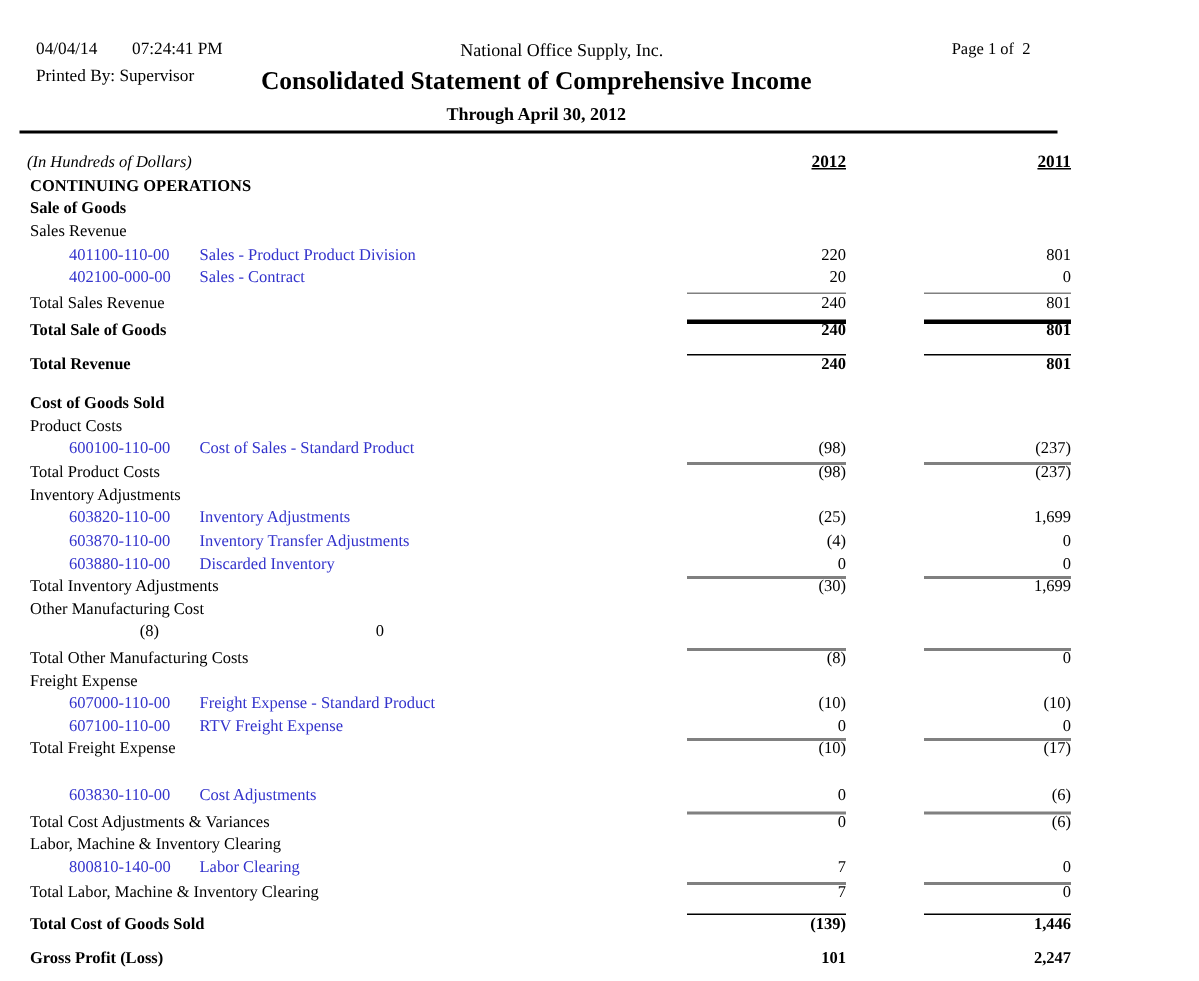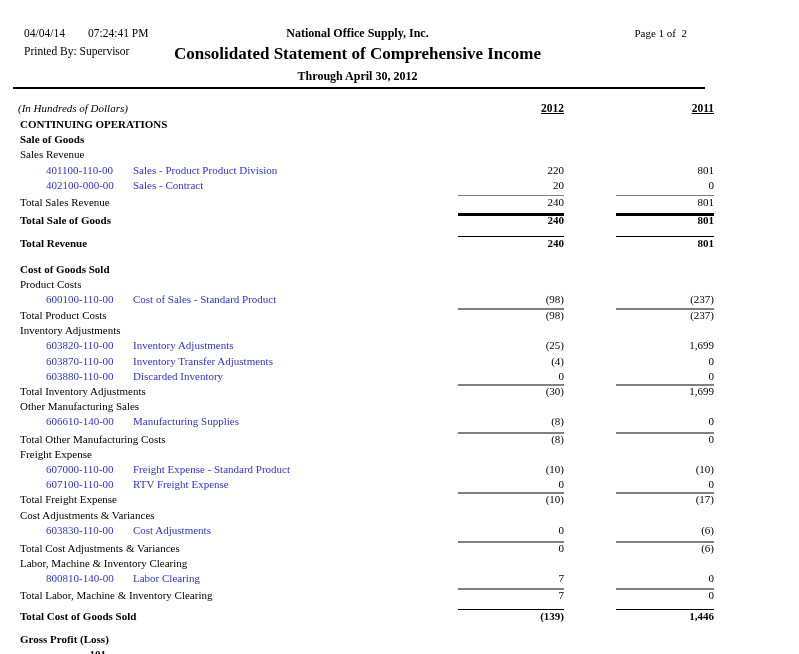--- a/index.html
+++ b/index.html
@@ -4,21 +4,21 @@
 <style>
   html,body { margin:0; padding:0; background:#ffffff; }
   body { width:799px; height:654px; font-family:"Liberation Serif", serif; color:#000; }
   .page { position:relative; width:715px; height:654px; background:#fff; overflow:hidden; }
 
   
   .hdr { position:absolute; top:0; left:0; width:100%; height:100px; }
   .h-date   { position:absolute; top:27px; left:24px;  font-size:11.5px; white-space:pre; }
   .h-time   { position:absolute; top:27px; left:88px;  font-size:11.5px; white-space:pre; }
   .h-printed{ position:absolute; top:45px; left:24px;  font-size:11.5px; }
-  .h-company{ position:absolute; top:26px; left:0; width:100%; text-align:center; font-weight:bold; font-size:12px; }
+  .h-company{ position:absolute; top:26px; left:17px; width:100%; text-align:center; font-weight:normal; font-size:12px; }
   .h-page   { position:absolute; top:27px; right:28px; font-size:11px; white-space:pre; }
   .h-title  { position:absolute; top:44px; left:0; width:100%; text-align:center; font-weight:bold; font-size:17px; }
   .h-sub    { position:absolute; top:69px; left:0; width:100%; text-align:center; font-weight:bold; font-size:12px; }
   .rule { position:absolute; top:87px; left:13px; right:10px; border-top:2px solid #000; }
 
   
   .table { position:absolute; top:100px; left:0; width:799px; }
   .row { display:flex; height:15.2px; line-height:15.2px; font-size:11px; padding-right:85px; }
   .row .label { flex:1 1 auto; padding-left:20px; white-space:nowrap; position:relative; }
   .row .v { flex:none; width:106px; text-align:right; position:relative; }
@@ -165,29 +165,25 @@
           </div>
           <div class="v v1">0</div>
           <div class="v v2">0</div>
         </div>
         <div class="row total">
           <div class="label">Total Inventory Adjustments</div>
           <div class="v v1 line-gray">(30)</div>
           <div class="v v2 line-gray">1,699</div>
         </div>
         <div class="row group">
-          <div class="label">Other Manufacturing Sales</div>
-          <div class="v v1"></div>
-          <div class="v v2"></div>
-        </div>
-        <div class="row account">
-          <div class="label">
-            <span class="acct-num">606610-140-00</span>
-            <span class="acct-desc">Manufacturing Supplies</span>
-          </div>
+          <div class="label">Other Manufacturing Cost</div>
+          <div class="v v1"></div>
+          <div class="v v2"></div>
+        </div>
+        <div class="row account">
           <div class="v v1">(8)</div>
           <div class="v v2">0</div>
         </div>
         <div class="row total" style="margin-top: 2px;">
           <div class="label">Total Other Manufacturing Costs</div>
           <div class="v v1 line-gray">(8)</div>
           <div class="v v2 line-gray">0</div>
         </div>
         <div class="row group">
           <div class="label">Freight Expense</div>
@@ -209,21 +205,20 @@
           </div>
           <div class="v v1">0</div>
           <div class="v v2">0</div>
         </div>
         <div class="row total">
           <div class="label">Total Freight Expense</div>
           <div class="v v1 line-gray">(10)</div>
           <div class="v v2 line-gray">(17)</div>
         </div>
         <div class="row group">
-          <div class="label">Cost Adjustments &amp; Variances</div>
           <div class="v v1"></div>
           <div class="v v2"></div>
         </div>
         <div class="row account">
           <div class="label">
             <span class="acct-num">603830-110-00</span>
             <span class="acct-desc">Cost Adjustments</span>
           </div>
           <div class="v v1">0</div>
           <div class="v v2">(6)</div>
@@ -249,21 +244,21 @@
         <div class="row total" style="margin-top: 2px; font-family: Liberation Serif, serif;">
           <div class="label">Total Labor, Machine &amp; Inventory Clearing</div>
           <div class="v v1 line-gray">7</div>
           <div class="v v2 line-gray">0</div>
         </div>
         <div class="row total_bold" style="margin-top: 5px;">
           <div class="label">Total Cost of Goods Sold</div>
           <div class="v v1 line-black">(139)</div>
           <div class="v v2 line-black">1,446</div>
         </div>
-        <div class="row bold_plain" style="margin-top: 8px; flex-direction: column;">
+        <div class="row bold_plain" style="margin-top: 8px;">
           <div class="label">Gross Profit (Loss)</div>
           <div class="v v1">101</div>
           <div class="v v2">2,247</div>
         </div>
       </div>
   </div>
 
 </div>
 
 </body></html>

